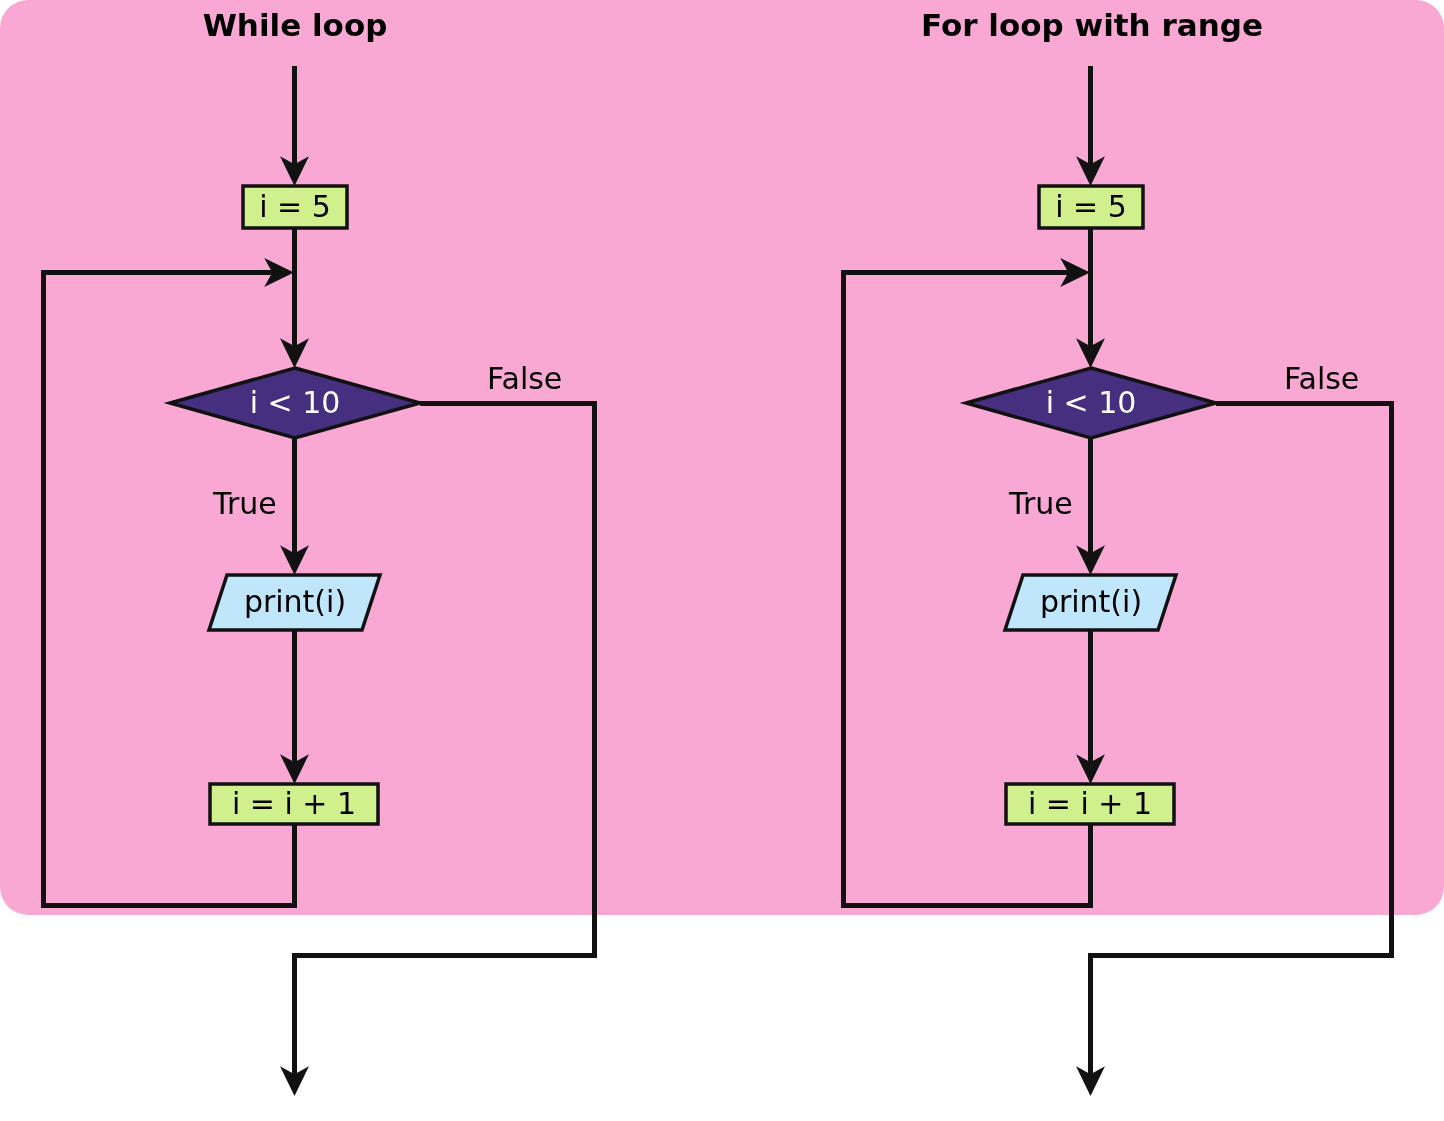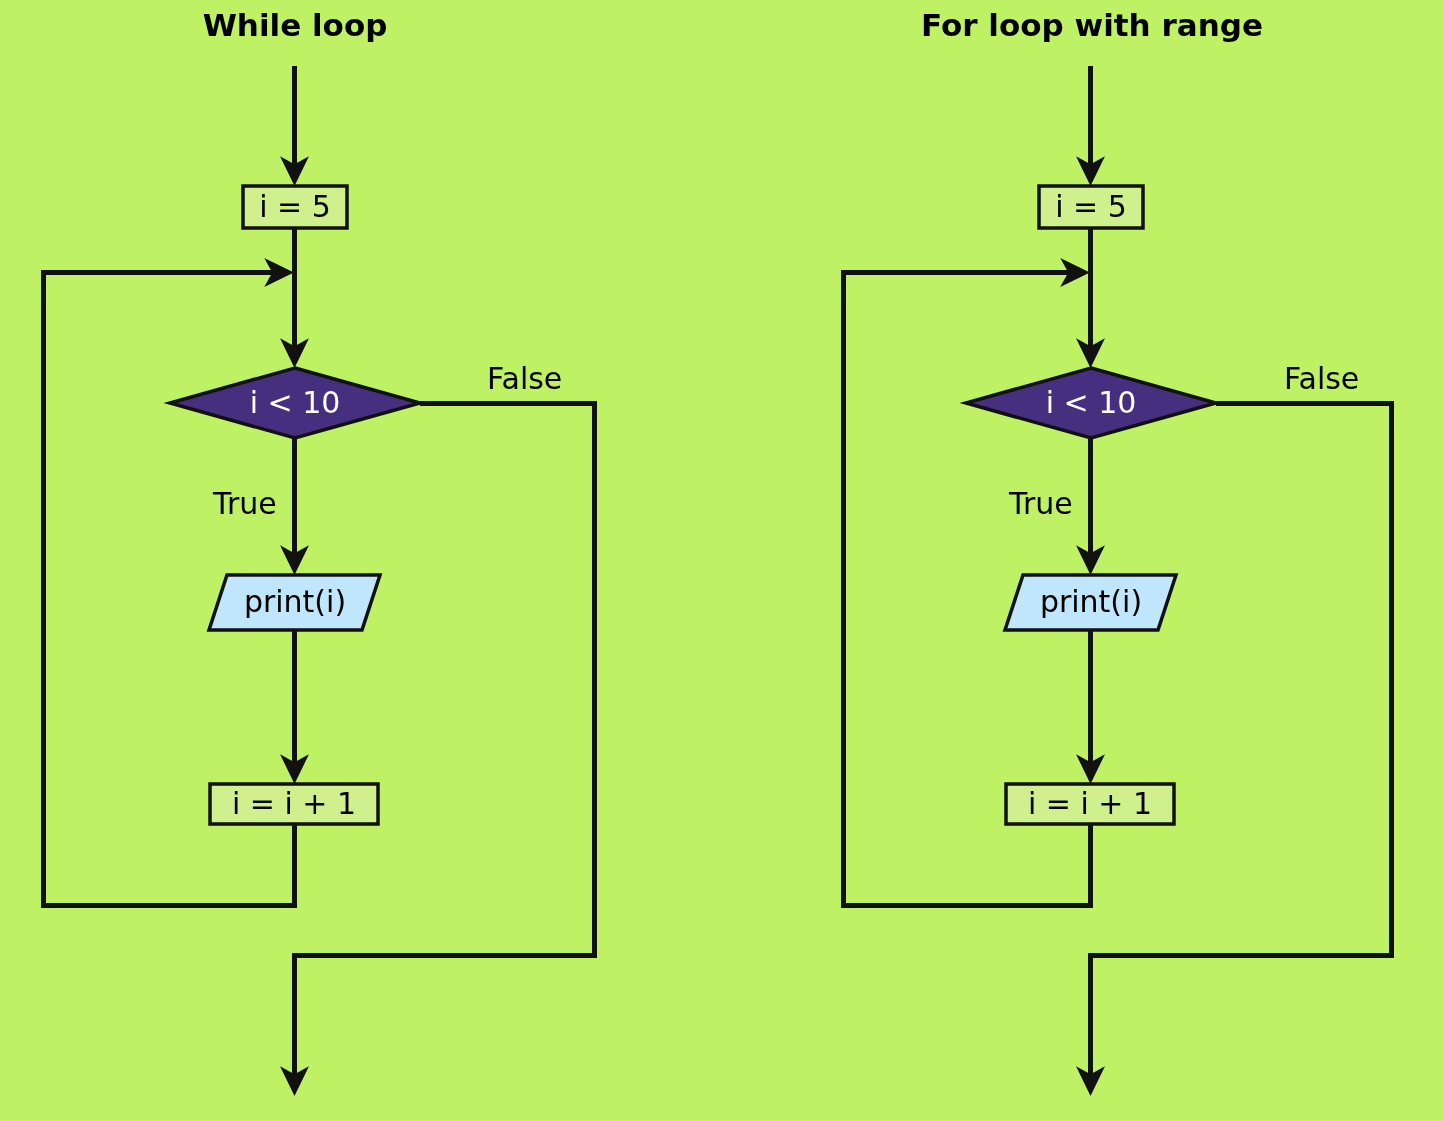--- a/index.html
+++ b/index.html
@@ -10,22 +10,23 @@
   }
   body {
     font-family: "DejaVu Sans", "Liberation Sans", sans-serif;
     width: 1444px;
     height: 1121px;
     overflow: hidden;
   }
   #canvas {
     position: relative;
     width: 1444px;
-    height: 1121px;
-    background: #bef264;
+    height: 915px;
+    background: #f9a8d4;
+    border-radius: 28px;
   }
   .flow-svg {
     position: absolute;
     top: 0;
     left: 0;
     width: 1444px;
     height: 1121px;
   }
   .node-label {
     font-family: "DejaVu Sans", "Liberation Sans", sans-serif;

